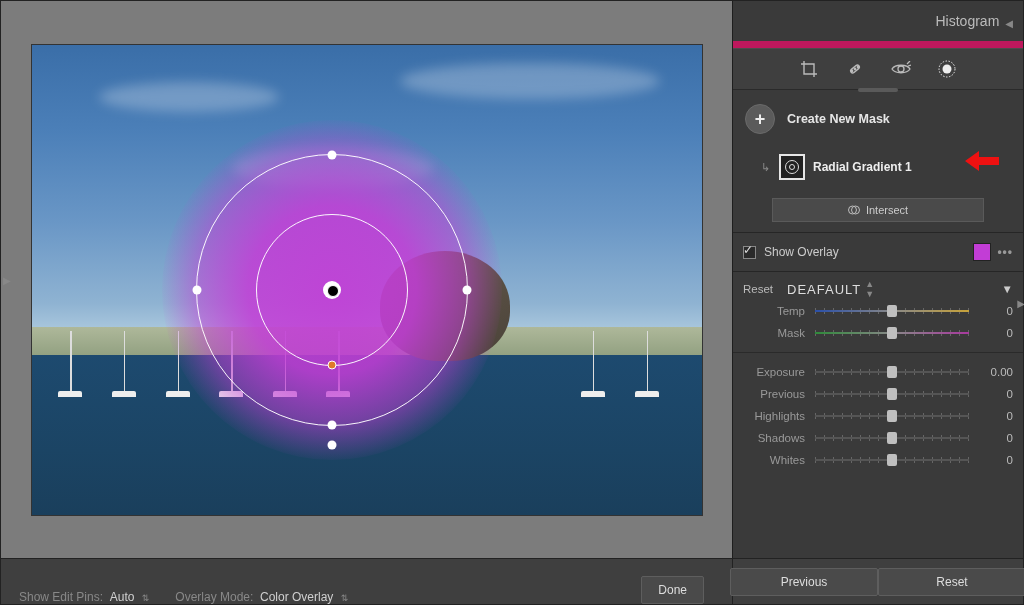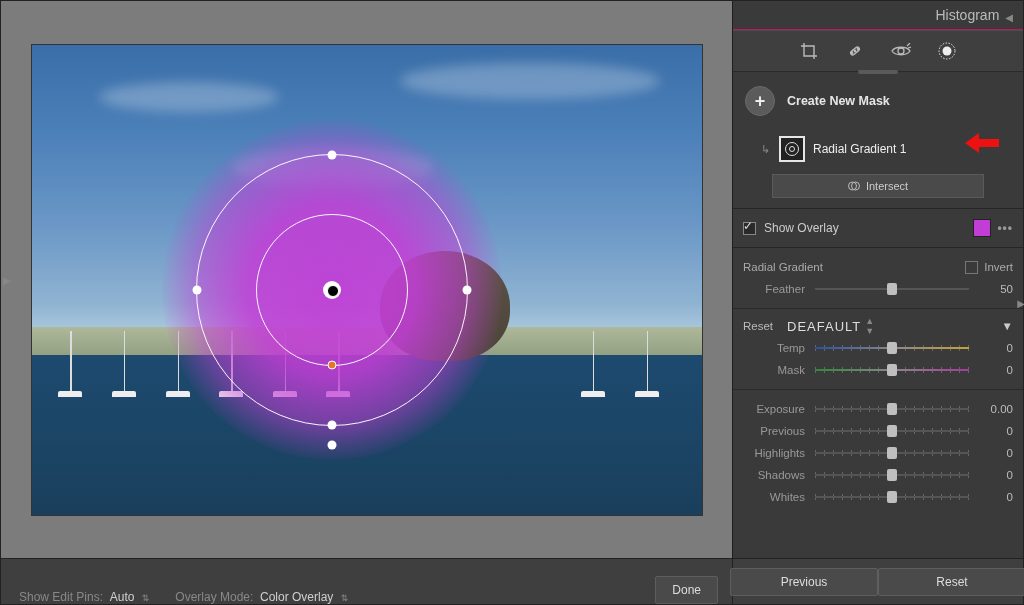--- a/index.html
+++ b/index.html
@@ -25,42 +25,42 @@
   .handle.top{left:0;top:-135px}
   .handle.bottom{left:0;top:135px}
   .handle.left{left:-135px;top:0}
   .handle.right{left:135px;top:0}
   .handle.i-bottom{left:0;top:75px;background:#e07a2a;width:7px;height:7px;border:1px solid #fff}
   .handle.extra{left:0;top:155px}
   .center-pin{position:absolute;left:-9px;top:-9px;width:18px;height:18px;border-radius:50%;background:#fff}
   .center-pin::after{content:"";position:absolute;left:4px;top:4px;width:10px;height:10px;border-radius:50%;background:#000;border:1px solid #fff}
   
   .right-panel{width:290px;background:#3a3a3a;border-left:1px solid #1e1e1e;display:flex;flex-direction:column;min-height:0;overflow:hidden}
-  .hist-header{display:flex;justify-content:flex-end;align-items:flex-end;padding:6px 10px;color:#bbb;font-size:14px;border-bottom:1px solid #be185d}
+  .hist-header{display:flex;justify-content:flex-end;align-items:flex-end;padding:12px 10px;color:#bbb;font-size:14px;border-bottom:7px solid #be185d}
   .hist-header .tri{margin-left:6px;font-size:10px;color:#888}
   .tool-strip{display:flex;justify-content:center;gap:26px;align-items:center;height:40px;background:#3f3f3f;border-top:1px solid #4c4c4c;border-bottom:1px solid #2a2a2a}
   .tool-strip .tool{width:20px;height:20px;display:flex;align-items:center;justify-content:center;color:#bbb}
   .tool-strip .tool.active{color:#fff}
   .masks-head{display:flex;align-items:center;padding:4px 8px;background:#343434;border-bottom:1px solid #262626;color:#e0e0e0}
   .masks-head .dot{width:10px;height:10px;border:1.5px solid #bbb;border-radius:50%;margin-right:6px}
   .masks-head .info{margin-left:auto;width:14px;height:14px;border:1px solid #777;border-radius:50%;font-size:9px;text-align:center;line-height:13px;color:#888}
   .masks-body{background:#3a3a3a;padding:10px;border-bottom:1px solid #262626}
   .create-mask{display:flex;align-items:center;gap:12px;padding:4px 2px 14px;font-size:12.5px;color:#e6e6e6;font-weight:600}
   .plus-btn{width:28px;height:28px;border-radius:50%;background:#5b5b5b;display:flex;align-items:center;justify-content:center;font-size:18px;color:#eee;border:1px solid #6a6a6a}
   .mask-item{display:flex;align-items:center;gap:10px;padding:6px 2px;font-size:12.5px;color:#eee;font-weight:600}
   .mask-thumb{width:28px;height:28px;background:#000;border:2px solid #e6e6e6;display:flex;align-items:center;justify-content:center}
   .mask-thumb .blob{width:14px;height:14px;border-radius:50%;background:radial-gradient(circle,#fff 30%,#fff0 80%)}
   .subitem{display:flex;align-items:center;gap:8px;padding:6px 2px 6px 18px;position:relative}
   .subitem .arrow{color:#888;font-size:11px;width:10px}
   .sub-thumb{width:22px;height:22px;border:2px solid #e6e6e6;background:#222;display:flex;align-items:center;justify-content:center}
   .sub-thumb .rad{width:12px;height:12px;border:1.5px solid #ddd;border-radius:50%;position:relative}
   .sub-thumb .rad::after{content:"";position:absolute;left:3px;top:3px;width:4px;height:4px;border:1px solid #ddd;border-radius:50%}
   .red-arrow{position:absolute;right:40px;top:3px;width:0;height:0}
   .red-arrow svg{position:absolute;left:-8px;top:-2px}
-  .intersect-btn{margin:6px auto 0;width:210px;height:22px;background:#4a4a4a;border:1px solid #5a5a5a;display:flex;align-items:center;justify-content:center;gap:6px;font-size:11px;color:#ccc}
+  .intersect-btn{margin:12px auto 0;width:210px;height:22px;background:#4a4a4a;border:1px solid #5a5a5a;display:flex;align-items:center;justify-content:center;gap:6px;font-size:11px;color:#ccc}
   .show-overlay{display:flex;align-items:center;padding:10px 10px;border-bottom:1px solid #262626;font-size:12px}
   .show-overlay .chk{width:11px;height:11px;border:1px solid #888;margin-right:8px;position:relative;background:#2a2a2a}
   .show-overlay .chk.checked::after{content:"✓";position:absolute;left:-1px;top:-4px;font-size:12px;color:#ddd}
   .show-overlay .swatch{margin-left:auto;width:16px;height:16px;background:#c23dd6;border:1px solid #222}
   .show-overlay .more{margin-left:6px;color:#999;letter-spacing:1px;font-weight:700}
   .section{padding:8px 10px;border-bottom:1px solid #2a2a2a}
   .section .row{display:flex;align-items:center;font-size:11.5px;color:#aaa;height:22px}
   .section .row .lbl{width:62px;text-align:right;margin-right:10px;color:#999}
   .section .row .val{width:36px;text-align:right;color:#bbb;font-variant-numeric:tabular-nums}
   .slider{flex:1;height:14px;position:relative;margin-right:8px}
@@ -75,21 +75,21 @@
   .reset-row .preset{color:#ddd;letter-spacing:1px;font-size:13px}
   .reset-row .menutri{color:#888;font-size:9px;margin-left:4px}
   .reset-row .disclose{margin-left:auto;color:#ccc}
   
   .footer{display:flex;align-items:flex-end;height:45px;background:#3f3f3f;border-top:1px solid #222}
   .footer-left{flex:1;display:flex;align-items:center;padding:0 18px;gap:26px;font-size:12px;color:#999}
   .footer-left .label-dim{color:#888}
   .footer-left .val{color:#d0d0d0}
   .footer-left .menutri{color:#888;font-size:9px;margin-left:4px}
   .btn{height:26px;padding:0 16px;background:#4a4a4a;border:1px solid #5e5e5e;color:#ddd;font-size:12px;display:flex;align-items:center;justify-content:center;border-radius:2px}
-  .footer .btn{margin-right:14px}
+  .footer .btn{margin-right:28px}
   .footer-right{width:290px;display:flex;align-items:center;justify-content:center;border-left:1px solid #222;height:100%}
   .footer-right .btn{flex:0 0 114px;margin:0}
   .edge-tri{position:absolute;top:50%;transform:translateY(-50%);color:#888;font-size:10px}
   .edge-tri.left{left:2px}
   .edge-tri.right{right:2px}
   .drag-handle{width:40px;height:4px;background:#5a5a5a;border-radius:2px;margin:0 auto}
 </style>
 </head>
 <body>
 
@@ -198,21 +198,21 @@
           <div class="plus-btn">+</div>
           <span>Create New Mask</span>
         </div>
 
 
         <div class="subitem">
           <span class="arrow">↳</span>
           <div class="sub-thumb">
               <div class="rad"></div>
             </div>
-          <span style="font-weight:400;color:#eee">Radial Gradient 1</span>
+          <span style="font-weight:700;color:#eee">Radial Gradient 1</span>
           <div class="red-arrow">
             <svg width="36" height="24">
                 <polygon points="0,12 14,2 14,8 34,8 34,16 14,16 14,22" fill="#e11"></polygon>
               </svg>
           </div>
         </div>
 
         <div class="intersect-btn">
           <svg width="12" height="12" viewBox="0 0 12 12">
               <circle cx="4.5" cy="6" r="4" fill="none" stroke="#bbb"></circle>
@@ -222,35 +222,20 @@
         </div>
       </div>
 
       <div class="show-overlay">
         <span class="chk checked"></span>
         <span>Show Overlay</span>
         <span class="swatch"></span>
         <span class="more">•••</span>
       </div>
 
-      <div class="section">
-        <div class="row radial-head">
-          <span>Radial Gradient</span>
-          <span class="invert-box"></span>
-          <span>Invert</span>
-        </div>
-        <div class="row">
-          <span class="lbl">Feather</span>
-          <div class="slider">
-              <div class="track"></div>
-              <div class="knob" style="left:50%"></div>
-            </div>
-          <span class="val">50</span>
-        </div>
-      </div>
 
       <div class="section" style="padding-top:6px">
         <div class="row reset-row">
           <span style="color:#bbb">Reset</span>
           <span style="display:flex;align-items:center">
             <span class="preset">DEAFAULT</span>
             <span class="menutri">▲<br>▼</span>
           </span>
           <span class="disclose">▼</span>
         </div>

